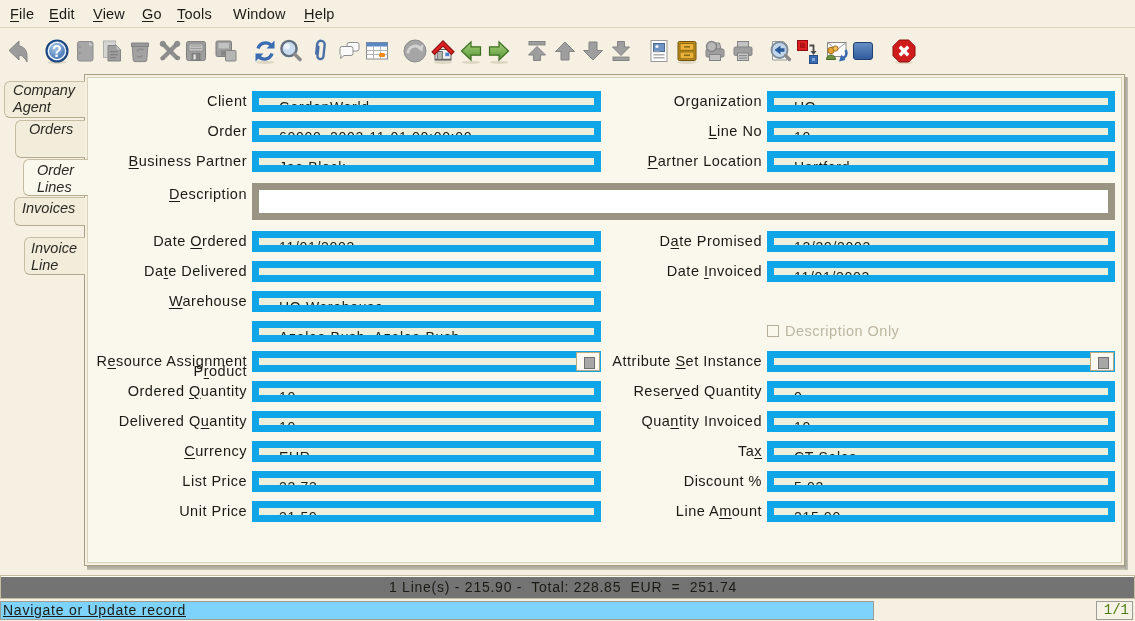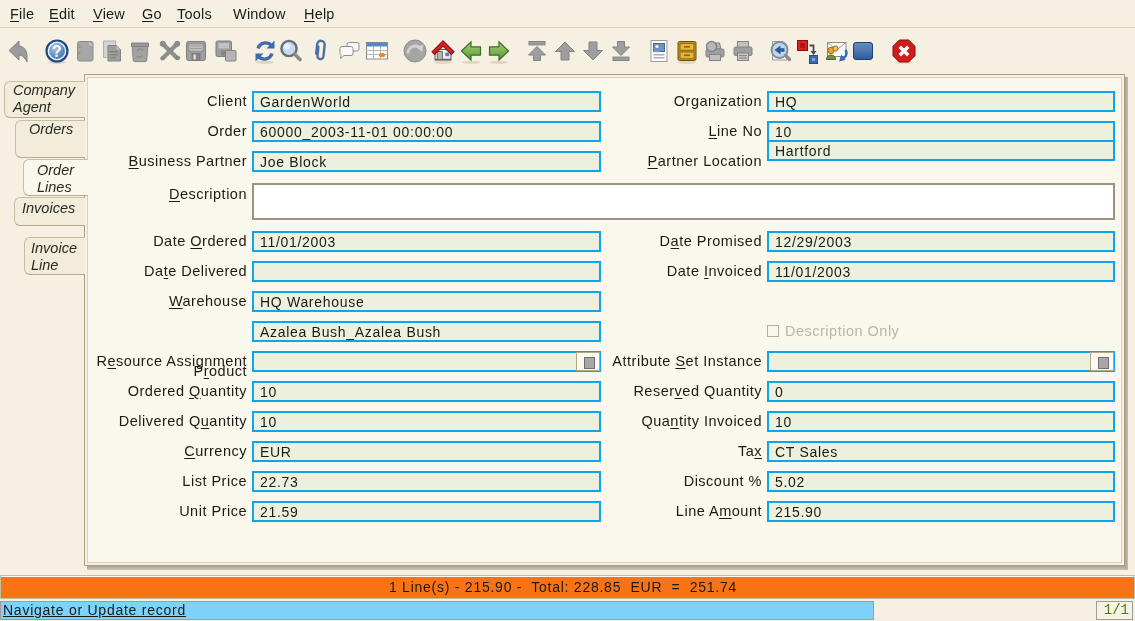--- a/index.html
+++ b/index.html
@@ -9,27 +9,27 @@
 .menu { position:absolute; top:0; left:0; width:1135px; height:28px; border-bottom:1px solid #dcd4bd;text-align:center; }
 .menu span { position:absolute; top:6px; font-size:14.5px; letter-spacing:.2px; }
 .icon { position:absolute; }
 .panel { position:absolute; left:84px; top:74px; width:1041px; height:492px; background:#f5f0e2; border:1px solid #a89f83; }
 .panel .inner { position:absolute; left:2px; top:2px; right:2px; bottom:2px; border:1px solid #d9d2bb; background:#faf7ec; }
 .pshadow-b { position:absolute; left:87px; top:566px; width:1041px; height:4px; background:linear-gradient(#a5a296,#c9c5b6); }
 .pshadow-r { position:absolute; left:1125px; top:77px; width:3px; height:492px; background:linear-gradient(90deg,#a5a296,#c2beb0); }
 .tab { position:absolute; background:#f2ecda; border:1px solid #c6bda2; border-bottom-color:#b3aa90; border-right:none; border-radius:6px 0 0 6px; font-style:italic; font-size:14.5px; color:#2a2a24; line-height:17px; }
 .tab.sel { background:#faf7ec; z-index:5; }
 .lbl { position:absolute; font-size:14.5px; letter-spacing:.5px; height:21px; line-height:21px; text-align:right; white-space:pre; }
-.fld { position:absolute; height:21px; background:#eef0de; border:2px solid #0ea5e9; font-size:14px; letter-spacing:.7px; line-height:19px; padding:0 6px; white-space:pre; overflow:hidden; }
+.fld { position:absolute; height:21px; background:#eef0de; border:7px solid #0ea5e9; font-size:14px; letter-spacing:.7px; line-height:19px; padding:0 20px; white-space:pre; overflow:hidden; }
 .fld.num { text-align:left; }
 .fld.white { background:#fff; border-color:#9a9583; }
 .fbtn { position:absolute; width:24px; height:19px; background:#fbf9f1; border:1px solid #b3a87e; }
 .fbtn::after { content:""; position:absolute; left:7px; top:4px; width:9px; height:10px; background:#a7a7a7; border:1px solid #6f6f6f; }
 .gray { color:#bcb6a2; }
-.sline { position:absolute; left:0px; top:575px; width:1135px; height:24px; border:1px solid #c6bda0; background:#f97316; box-shadow:inset 0 1px 0 #fffdf4; font-size:14px; letter-spacing:.75px; text-align:center; line-height:23px; padding-right:9px; }
+.sline { position:absolute; left:0px; top:575px; width:1135px; height:24px; border:1px solid #c6bda0; background:#737373; box-shadow:inset 0 1px 0 #fffdf4; font-size:14px; letter-spacing:.75px; text-align:center; line-height:23px; padding-right:9px; }
 .bbar1 { position:absolute; left:0px; top:601px; width:874px; height:19px; border:1px solid #9d9d97; background:#7dd3fc; font-size:14px; letter-spacing:.75px; line-height:17px; padding-left:2px;text-decoration:underline; }
 .bbar2 { position:absolute; left:1096px; top:601px; width:37px; height:19px; border:1px solid #9d9d97; background:#f6f2e6; font-family:"Liberation Mono",monospace; font-size:14px; line-height:17px; color:#4d7c0f; text-align:right; padding-right:3px; }
 .cb { position:absolute; width:12px; height:12px; border:1px solid #b5ae99; background:#faf7ec; }
 </style>
 </head>
 <body>
 <div class="menu">
   <span style="left:10px"><u>F</u>ile</span>
   <span style="left:49px"><u>E</u>dit</span>
   <span style="left:93px"><u>V</u>iew</span>
@@ -305,21 +305,21 @@
 <div class="fld" style="left:252px; top:351px; width:349px;"></div>
 <div class="fbtn" style="left:576px; top:352px;"></div>
 <div class="fld num" style="left:252px; top:381px; width:349px;">10</div>
 <div class="fld num" style="left:252px; top:411px; width:349px;">10</div>
 <div class="fld" style="left:252px; top:441px; width:349px;">EUR</div>
 <div class="fld num" style="left:252px; top:471px; width:349px;">22.73</div>
 <div class="fld num" style="left:252px; top:501px; width:349px;">21.59</div>
 
 <div class="fld" style="left:767px; top:91px; width:348px;">HQ</div>
 <div class="fld num" style="left:767px; top:121px; width:348px;">10</div>
-<div class="fld" style="left:767px; top:140px; width:348px;">Hartford</div>
+<div class="fld" style="left:767px; top:151px; width:348px;">Hartford</div>
 <div class="fld num" style="left:767px; top:231px; width:348px;">12/29/2003</div>
 <div class="fld num" style="left:767px; top:261px; width:348px;">11/01/2003</div>
 <div class="cb" style="left:767px; top:325px;"></div>
 <div class="lbl gray" style="left:785px; top:321px; text-align:left;">Description Only</div>
 <div class="fld" style="left:767px; top:351px; width:348px;"></div>
 <div class="fbtn" style="left:1090px; top:352px;"></div>
 <div class="fld num" style="left:767px; top:381px; width:348px;">0</div>
 <div class="fld num" style="left:767px; top:411px; width:348px;">10</div>
 <div class="fld" style="left:767px; top:441px; width:348px;">CT Sales</div>
 <div class="fld num" style="left:767px; top:471px; width:348px;">5.02</div>

